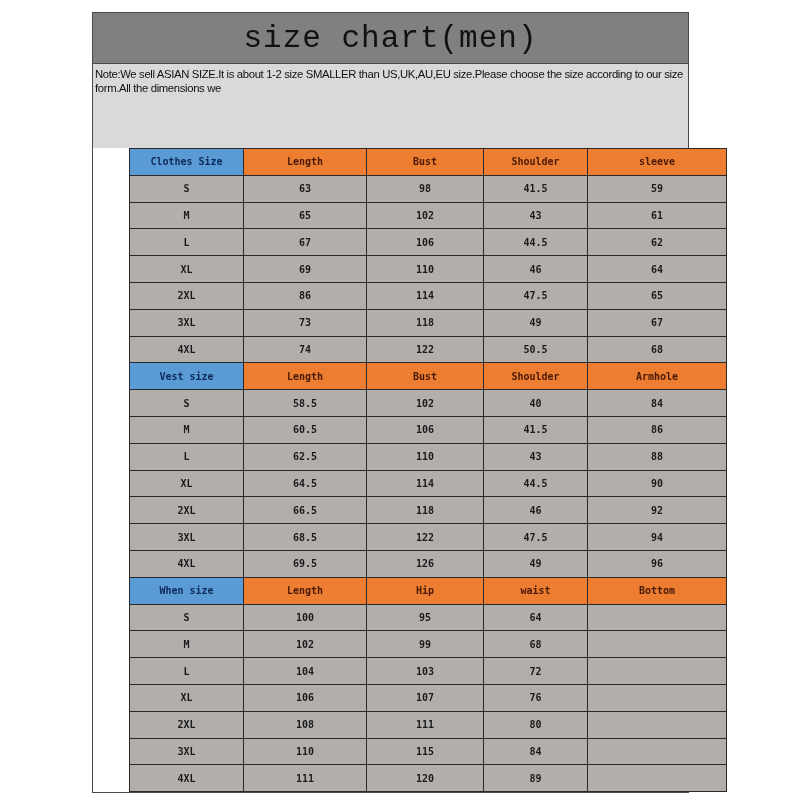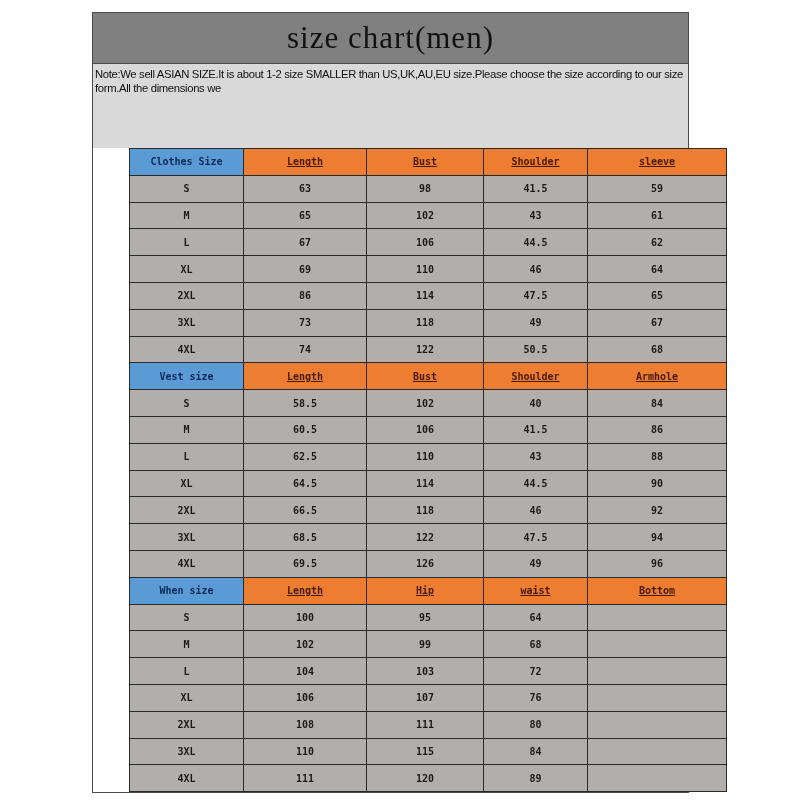--- a/index.html
+++ b/index.html
@@ -3,41 +3,41 @@
 <meta charset="utf-8">
 <style>
   html, body { margin:0; padding:0; background:#ffffff; }
   body { width:800px; height:800px; position:relative; overflow:hidden; }
   .sheet {
     position:absolute; left:92px; top:12px; width:597px;
     border:1px solid #4a4a4a; box-sizing:border-box;
   }
   .title {
     height:50px; background:#808080; color:#111;
-    font-family:Liberation Serif, serif;
+    font-family:Liberation Mono, monospace;
     font-size:31px; display:flex; align-items:center; justify-content:center;
     border-bottom:1px solid #4a4a4a; letter-spacing:1px;
   }
   .note {
     height:84px; background:#d9d9d9; box-sizing:border-box;
     padding:3px 3px 16px 2px;
     font-family:"Liberation Sans",sans-serif; font-size:11.3px; line-height:14px;
     color:#111; letter-spacing:-0.35px;
   }
   .note p { margin:0 0 8px 0; }
   table { border-collapse:collapse; width:100%; table-layout:fixed;margin-left:36px; }
   td {
     height:26.8px; padding:0; box-sizing:border-box;
     border:1px solid #2a2a2a; text-align:center; vertical-align:middle;
     font-family:"DejaVu Sans Mono","Liberation Mono",monospace;
     font-size:10px; font-weight:bold; color:#1a1a1a;
     background:#b2aeac;
   }
   td.hdr-blue { background:#5b9bd5; color:#0e2a5a; }
-  td.hdr-orange { background:#ed7d31; color:#4a1a08;text-decoration:underline; }
+  td.hdr-orange { background:#ed7d31; color:#4a1a08; }
   col.c1 { width:114px; } col.c2 { width:123px; } col.c3 { width:117px; }
   col.c4 { width:104px; } col.c5 { width:139px; }
 </style>
 </head>
 <body>
 
 <div class="sheet">
   <div class="title">size chart(men)</div>
   <div class="note">
     <p>Note:We sell ASIAN SIZE.It is about 1-2 size SMALLER than US,UK,AU,EU size.Please choose the size according to our size form.All the dimensions we</p>

